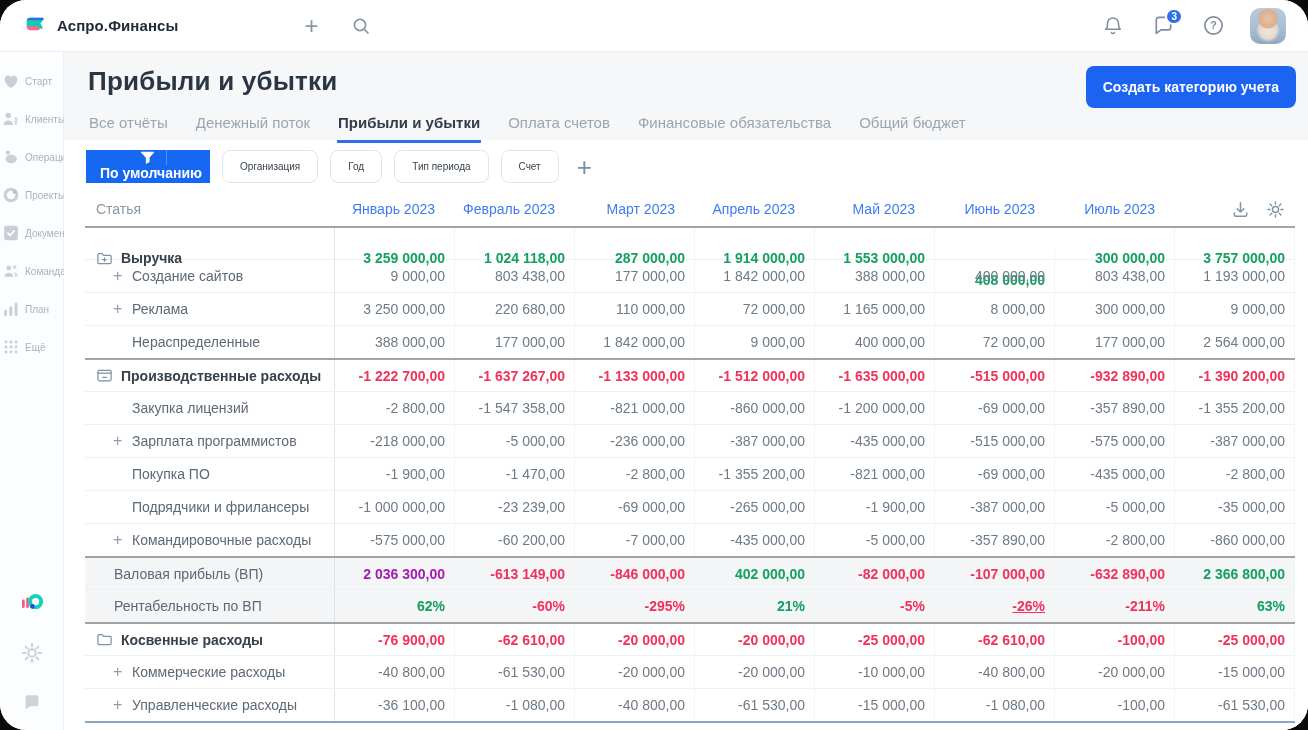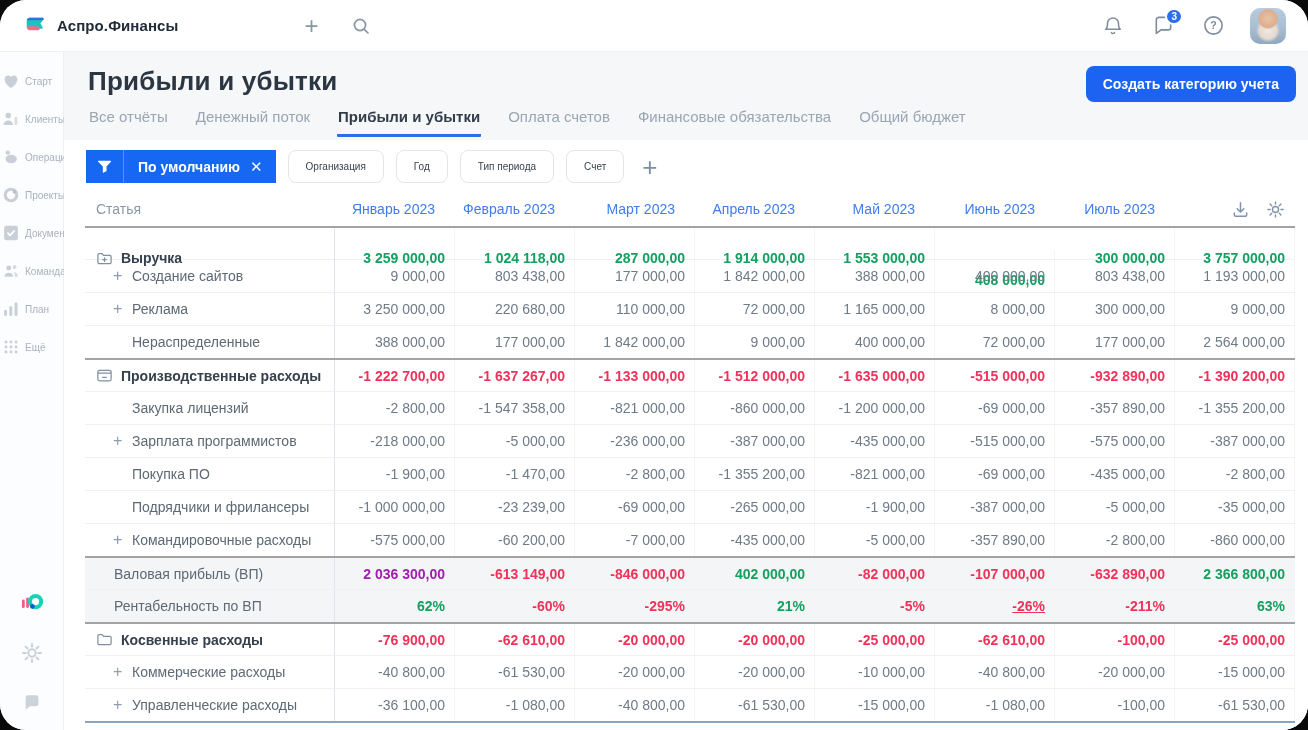--- a/index.html
+++ b/index.html
@@ -35,30 +35,30 @@
   .side-item { width:100%; display:flex; flex-direction:row; align-items:center; gap:3px; padding:8px 0; cursor:pointer; background:none; border:none; }
   .side-icon { width:22px; height:22px; display:flex; align-items:center; justify-content:center; }
   .side-label { font-size:10px; color:#a9b2bc; }
   .side-bottom { margin-top:auto; display:flex; flex-direction:column; align-items:center; gap:24px; }
 
   
   .main { flex:1; display:flex; flex-direction:column; min-width:0; background:#fff; }
   .page-head { background:#f5f7f9; padding:14px 12px 0 24px; height:88px; flex:0 0 88px; position:relative; }
   .head-row { display:flex; align-items:flex-start; }
   .page-title { font-size:26px; font-weight:600; color:#2b3642; letter-spacing:.2px; }
-  .create-btn { margin-left:auto; margin-right:0; background:#1b63f0; color:#fff; border:none; border-radius:8px; height:36px; padding:0 17px; font-size:14px; font-weight:600; cursor:pointer; font-family:inherit; }
+  .create-btn { margin-left:auto; margin-right:0; background:#1b63f0; color:#fff; border:none; border-radius:8px; height:42px; padding:0 17px; font-size:14px; font-weight:600; cursor:pointer; font-family:inherit; }
   .tabs { display:flex; gap:26px; margin-top:6px; }
   .tab { background:none; border:none; font-family:inherit; font-size:15px; color:#9aa6b2; padding:0 1px 9px; cursor:pointer; border-bottom:3px solid transparent; border-radius:1px; }
   .tab.active { color:#323d49; font-weight:600; border-bottom-color:#2e6fe8; }
 
   .content { flex:1; background:#fff; padding:10px 0 0 21px; overflow:hidden; }
 
   
   .filterbar { display:flex; align-items:center; gap:12px; margin-left:1px; }
-  .filter-pill { display:flex; align-items:center; height:33px; background:#1667f2; border-radius:0; color:#fff; cursor:pointer; overflow:hidden; }
+  .filter-pill { display:flex; align-items:center; height:33px; background:#1667f2; border-radius:0; color:#fff; cursor:pointer; overflow:hidden;flex-direction:column; }
   .pill-funnel { width:38px; height:100%; display:flex; align-items:center; justify-content:center; border-right:1px solid rgba(255,255,255,.28); }
   .pill-label { font-size:14px; font-weight:600; padding:0 8px 0 14px; }
   .pill-close { font-size:15px; padding:0 13px 0 2px; line-height:1; cursor:pointer; opacity:.95; }
   .chip { height:33px; background:#fff; border:1px solid #e1e6ea; border-radius:8px; padding:0 17px; font-size:10px; color:#39434e; font-family:inherit; cursor:pointer; }
   .add-filter { background:none; border:none; font-size:26px; color:#7d8fa3; font-weight:300; cursor:pointer; line-height:1; padding:0 4px; margin-left:2px; }
 
   
   .table-wrap { width:1210px; margin-top:9px; }
   .thead, .trow { display:grid; grid-template-columns:250px repeat(8,120px); align-items:center; }
   .thead { height:34px; position:relative; }

